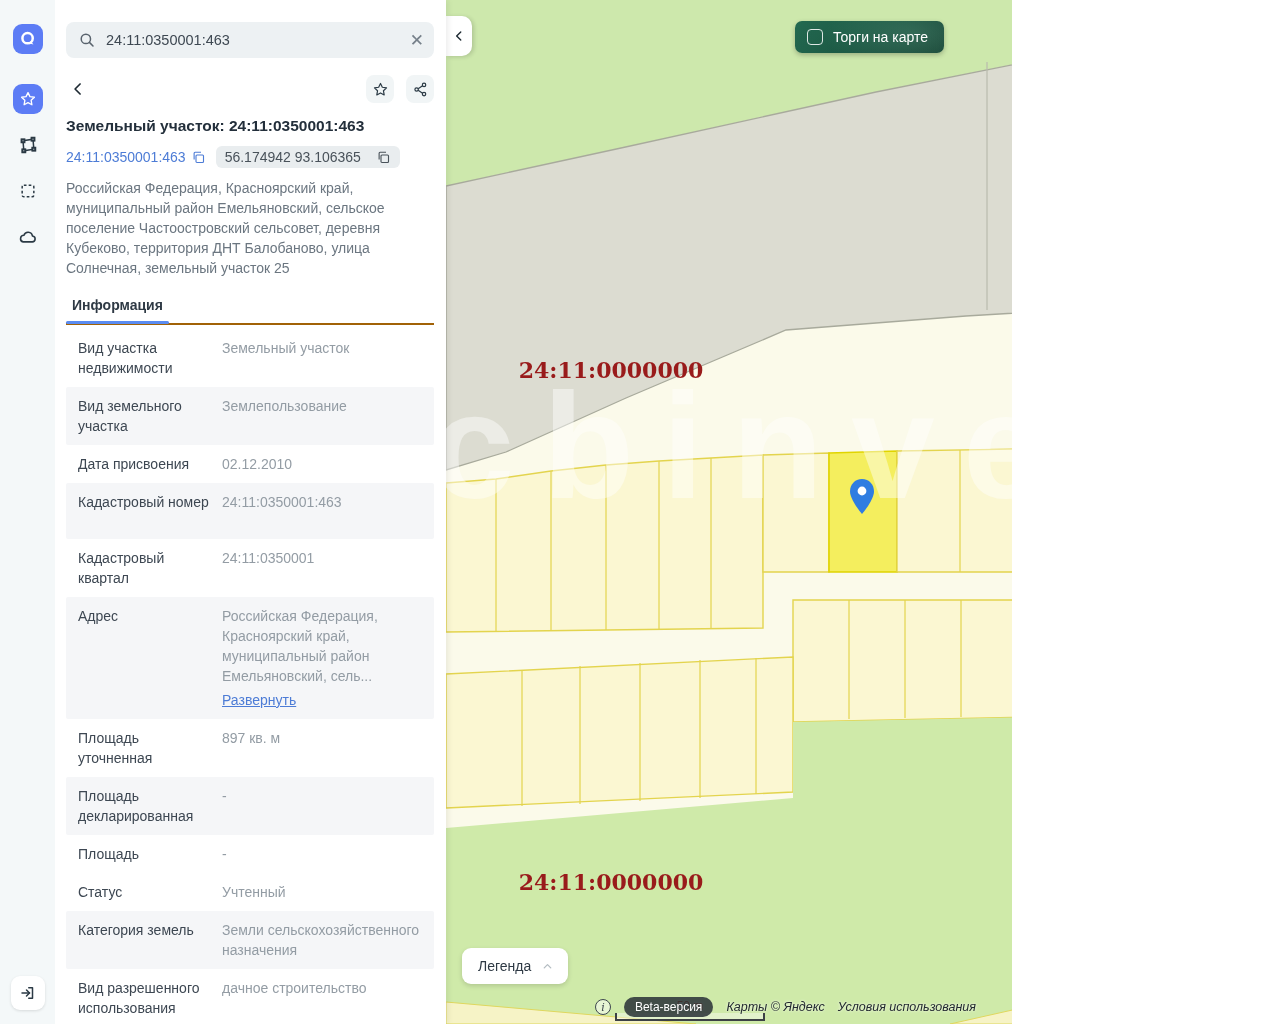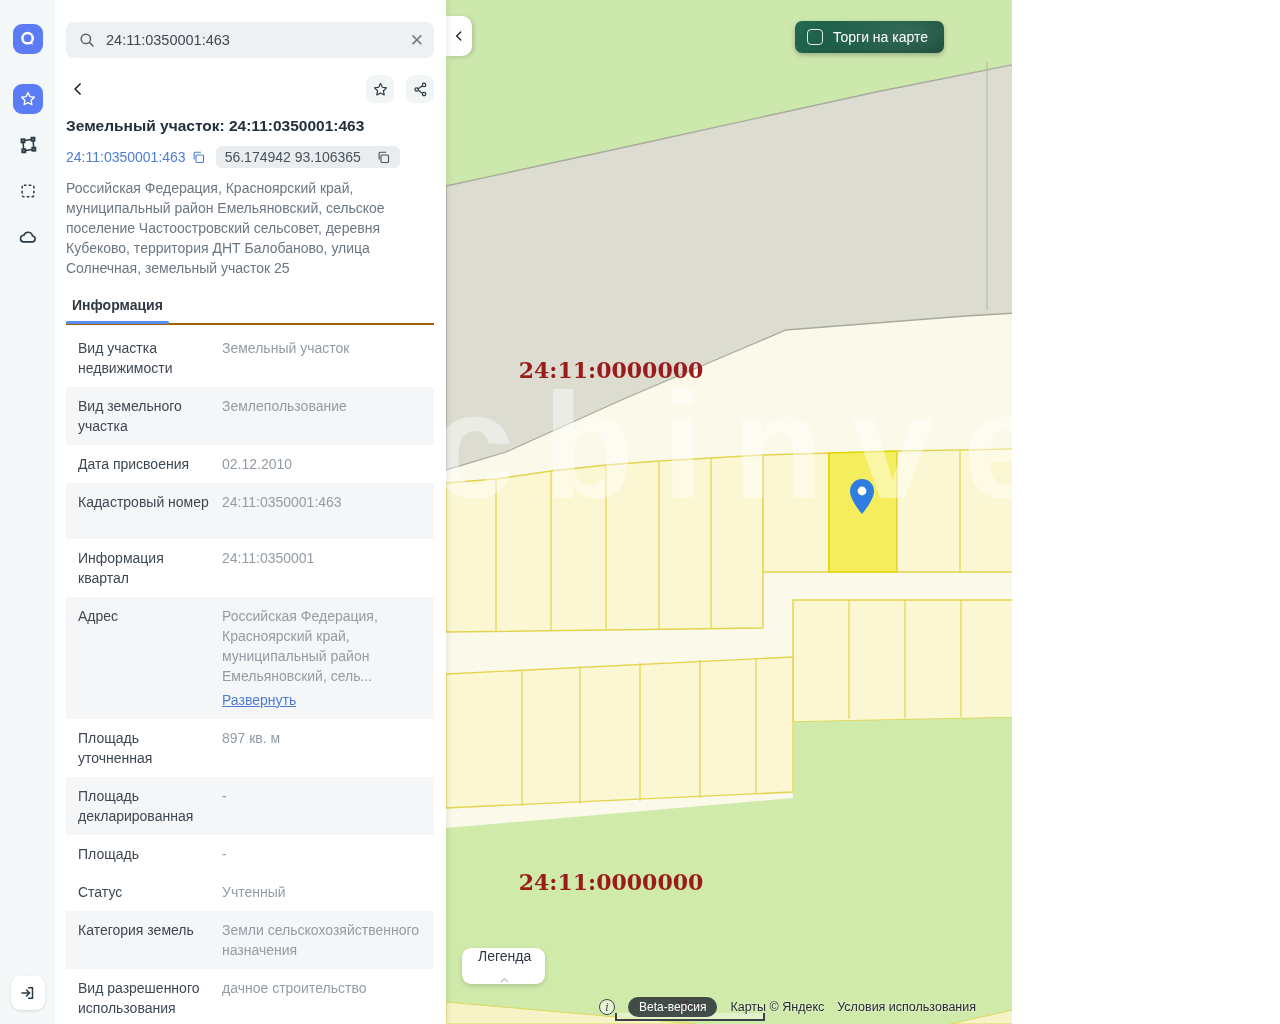--- a/index.html
+++ b/index.html
@@ -46,29 +46,29 @@
   .watermark { position:absolute; top:360px; left:-15px; font-size:150px; font-weight:bold; letter-spacing:28px; color:rgba(255,255,255,.45); pointer-events:none; white-space:nowrap; }
   .qlabel { position:absolute; transform:translateX(-50%); font-family:"DejaVu Serif", serif; font-weight:bold; font-size:22px; color:#991b1b; white-space:nowrap; }
   .collapse-tab { position:absolute; left:0; top:16px; width:26px; height:40px; background:#fff; border-radius:0 10px 10px 0; box-shadow:2px 1px 4px rgba(0,0,0,.15); display:flex; align-items:center; justify-content:center; color:#1e2a33; cursor:pointer; }
   .torgi { position:absolute; left:349px; top:21px; height:32px; padding:0 16px 0 12px; border-radius:7px; display:flex; align-items:center; gap:10px; color:#fff; font-size:14px; cursor:pointer;
            background:radial-gradient(90px 40px at 80% 40%, rgba(255,255,255,.10), rgba(0,0,0,.12)), linear-gradient(135deg,#27785c,#174c39); box-shadow:0 2px 5px rgba(0,0,0,.25); }
   .torgi .cb { width:16px; height:16px; border:1.5px solid rgba(255,255,255,.85); border-radius:4px; flex:none; }
   .ctrl { position:absolute; left:771px; width:40px; background:#fff; border-radius:11px; box-shadow:0 2px 6px rgba(0,0,0,.18); display:flex; flex-direction:column; align-items:center; color:#26333c; }
   .ctrl .cbtn { width:40px; height:40px; display:flex; align-items:center; justify-content:center; cursor:pointer; }
   .ctrl .cbtn.short { height:38px; }
   .pin { position:absolute; left:399px; top:476px; pointer-events:none; }
-  .legend-btn { position:absolute; left:16px; top:948px; height:36px; background:#fff; border-radius:9px; box-shadow:0 2px 5px rgba(0,0,0,.15); display:flex; align-items:center; gap:10px; padding:0 14px 0 16px; color:#2e3944; font-size:14px; cursor:pointer;flex-direction:column; }
+  .legend-btn { position:absolute; left:16px; top:948px; height:36px; background:#fff; border-radius:9px; box-shadow:0 2px 5px rgba(0,0,0,.15); display:flex; align-items:center; gap:10px; padding:0 14px 0 16px; color:#2e3944; font-size:14px; cursor:pointer; }
   .legend-btn .chev { color:#b3bcc2; display:flex; }
   .scalebar { position:absolute; left:169px; top:999px; width:150px; text-align:center; }
   .scalebar .lbl { font-size:12px; color:#c2410c; text-shadow:0 0 3px #fff, 0 0 3px #fff; margin-bottom:0px; }
   .scalebar .bar { height:8px; border-left:2px solid #3c4145; border-right:2px solid #3c4145; border-bottom:2px solid #3c4145; background:rgba(255,255,255,.4); }
   .attrib { position:absolute; right:36px; bottom:7px; display:flex; align-items:center; gap:13px; }
   .info-ic { width:16px; height:16px; border:1.4px solid #3e474e; border-radius:50%; color:#3e474e; font-size:11px; display:flex; align-items:center; justify-content:center; font-family:"DejaVu Serif",serif; font-style:italic; background:rgba(255,255,255,.5); cursor:pointer; }
   .beta { background:rgba(40,48,54,.85); color:#fff; font-size:12px; border-radius:10px; padding:3px 11px; }
-  .attr-txt { font-size:12.5px; color:#232a30; text-shadow:0 0 3px rgba(255,255,255,.9); cursor:pointer; }
+  .attr-txt { font-size:12.5px; color:#232a30; text-shadow:0 0 3px rgba(255,255,255,.9); cursor:pointer;font-style:italic; }
 </style>
 </head>
 <body>
 
 <div class="app">
 
   <div class="rail">
     <div class="rail-btn blue logo">
       <svg width="20" height="20" viewBox="0 0 24 24">
           <circle cx="11.5" cy="11" r="6.2" fill="none" stroke="#fff" stroke-width="3"></circle>
@@ -182,21 +182,21 @@
         </div>
       <div class="row r-min1">
           <span class="label">Дата присвоения</span>
           <span class="value">02.12.2010</span>
         </div>
       <div class="row striped r-min2">
           <span class="label">Кадастровый номер</span>
           <span class="value">24:11:0350001:463</span>
         </div>
       <div class="row r-min2">
-          <span class="label">Информация квартал</span>
+          <span class="label">Кадастровый квартал</span>
           <span class="value">24:11:0350001</span>
         </div>
       <div class="row striped" style="min-height:120px">
         <span class="label">Адрес</span>
         <span class="value"><span>Российская Федерация, Красноярский край, муниципальный район Емельяновский, сель...</span><a>Развернуть</a></span>
       </div>
       <div class="row r-min2">
           <span class="label">Площадь уточненная</span>
           <span class="value">897 кв. м</span>
         </div>

